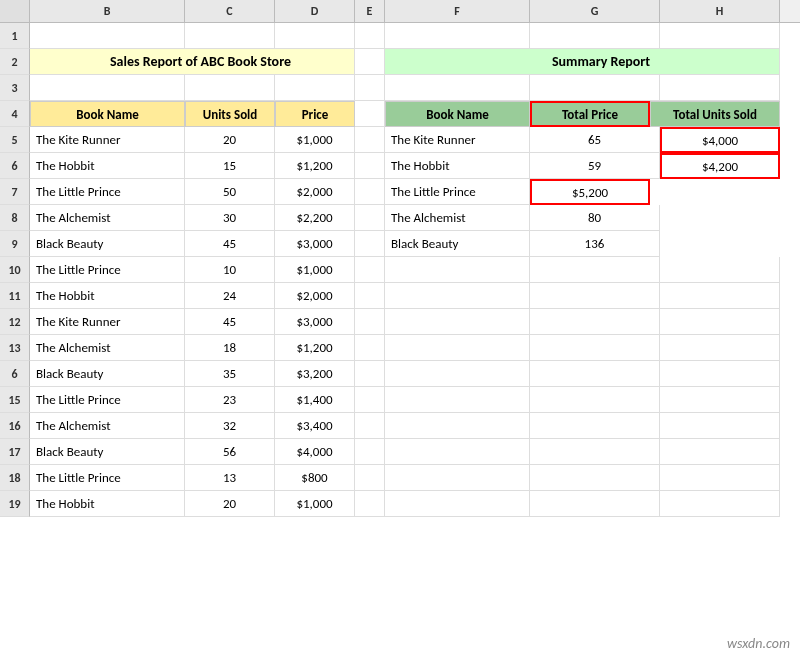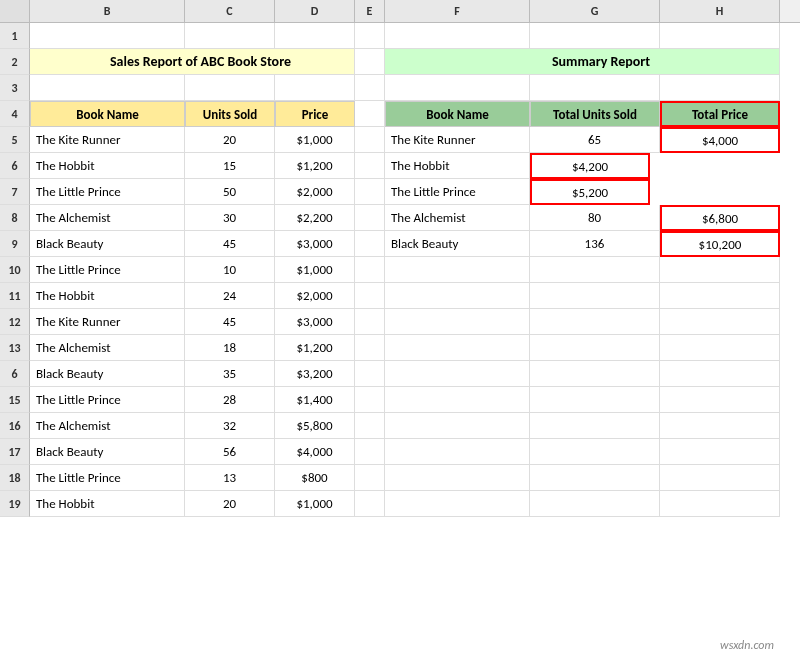--- a/index.html
+++ b/index.html
@@ -138,22 +138,22 @@
       font-weight: bold;
       text-align: center;
       justify-content: center;
       border: 2px solid red !important;
     }
 
     
     .watermark {
       position: fixed;
       bottom: 8px;
-      right: 26px;
-      font-size: 12px;
+      right: 10px;
+      font-size: 14px;
       color: #888;
       font-style: italic;
     }
   </style>
 </head>
 <body>
 
 <div class="spreadsheet-container">
 
   <div class="col-headers">
@@ -196,42 +196,43 @@
     <div class="cell col-h"></div>
   </div>
 
   <div class="grid-row">
     <div class="row-num col-a">4</div>
     <div class="cell col-b col-header-cell">Book Name</div>
     <div class="cell col-c col-header-cell">Units Sold</div>
     <div class="cell col-d col-header-cell">Price</div>
     <div class="cell col-e"></div>
     <div class="cell col-f summary-col-header-cell">Book Name</div>
+    <div class="cell col-h total-price-header">Total Price</div>
     <div class="cell col-g summary-col-header-cell">Total Units Sold</div>
-    <div class="cell col-h total-price-header">Total Price</div>
   </div>
 
   <div class="grid-row">
     <div class="row-num col-a">5</div>
     <div class="cell col-b">The Kite Runner</div>
     <div class="cell col-c data-cell-center">20</div>
     <div class="cell col-d data-cell-center">$1,000</div>
     <div class="cell col-e"></div>
     <div class="cell col-f">The Kite Runner</div>
     <div class="cell col-g data-cell-center">65</div>
     <div class="cell col-h data-cell-center total-price-cell">$4,000</div>
   </div>
 
   <div class="grid-row">
     <div class="row-num col-a">6</div>
     <div class="cell col-b">The Hobbit</div>
     <div class="cell col-c data-cell-center">15</div>
     <div class="cell col-d data-cell-center">$1,200</div>
     <div class="cell col-e"></div>
     <div class="cell col-f">The Hobbit</div>
+    <div class="cell col-g data-cell-center">59</div>
     <div class="cell col-h data-cell-center total-price-cell">$4,200</div>
   </div>
 
   <div class="grid-row">
     <div class="row-num col-a">7</div>
     <div class="cell col-b">The Little Prince</div>
     <div class="cell col-c data-cell-center">50</div>
     <div class="cell col-d data-cell-center">$2,000</div>
     <div class="cell col-e"></div>
     <div class="cell col-f">The Little Prince</div>
@@ -239,32 +240,30 @@
   </div>
 
   <div class="grid-row">
     <div class="row-num col-a">8</div>
     <div class="cell col-b">The Alchemist</div>
     <div class="cell col-c data-cell-center">30</div>
     <div class="cell col-d data-cell-center">$2,200</div>
     <div class="cell col-e"></div>
     <div class="cell col-f">The Alchemist</div>
     <div class="cell col-g data-cell-center">80</div>
-    <div class="cell col-h data-cell-center total-price-cell">$6,800</div>
   </div>
 
   <div class="grid-row">
     <div class="row-num col-a">9</div>
     <div class="cell col-b">Black Beauty</div>
     <div class="cell col-c data-cell-center">45</div>
     <div class="cell col-d data-cell-center">$3,000</div>
     <div class="cell col-e"></div>
     <div class="cell col-f">Black Beauty</div>
     <div class="cell col-g data-cell-center">136</div>
-    <div class="cell col-h data-cell-center total-price-cell">$10,200</div>
   </div>
 
   <div class="grid-row">
     <div class="row-num col-a">10</div>
     <div class="cell col-b">The Little Prince</div>
     <div class="cell col-c data-cell-center">10</div>
     <div class="cell col-d data-cell-center">$1,000</div>
     <div class="cell col-e"></div>
     <div class="cell col-f"></div>
     <div class="cell col-g"></div>
@@ -311,33 +310,33 @@
     <div class="cell col-d data-cell-center">$3,200</div>
     <div class="cell col-e"></div>
     <div class="cell col-f"></div>
     <div class="cell col-g"></div>
     <div class="cell col-h"></div>
   </div>
 
   <div class="grid-row">
     <div class="row-num col-a">15</div>
     <div class="cell col-b">The Little Prince</div>
-    <div class="cell col-c data-cell-center">28</div>
+    <div class="cell col-c data-cell-center">23</div>
     <div class="cell col-d data-cell-center">$1,400</div>
     <div class="cell col-e"></div>
     <div class="cell col-f"></div>
     <div class="cell col-g"></div>
     <div class="cell col-h"></div>
   </div>
 
   <div class="grid-row">
     <div class="row-num col-a">16</div>
     <div class="cell col-b">The Alchemist</div>
     <div class="cell col-c data-cell-center">32</div>
-    <div class="cell col-d data-cell-center">$5,800</div>
+    <div class="cell col-d data-cell-center">$3,400</div>
     <div class="cell col-e"></div>
     <div class="cell col-f"></div>
     <div class="cell col-g"></div>
     <div class="cell col-h"></div>
   </div>
 
   <div class="grid-row">
     <div class="row-num col-a">17</div>
     <div class="cell col-b">Black Beauty</div>
     <div class="cell col-c data-cell-center">56</div>

